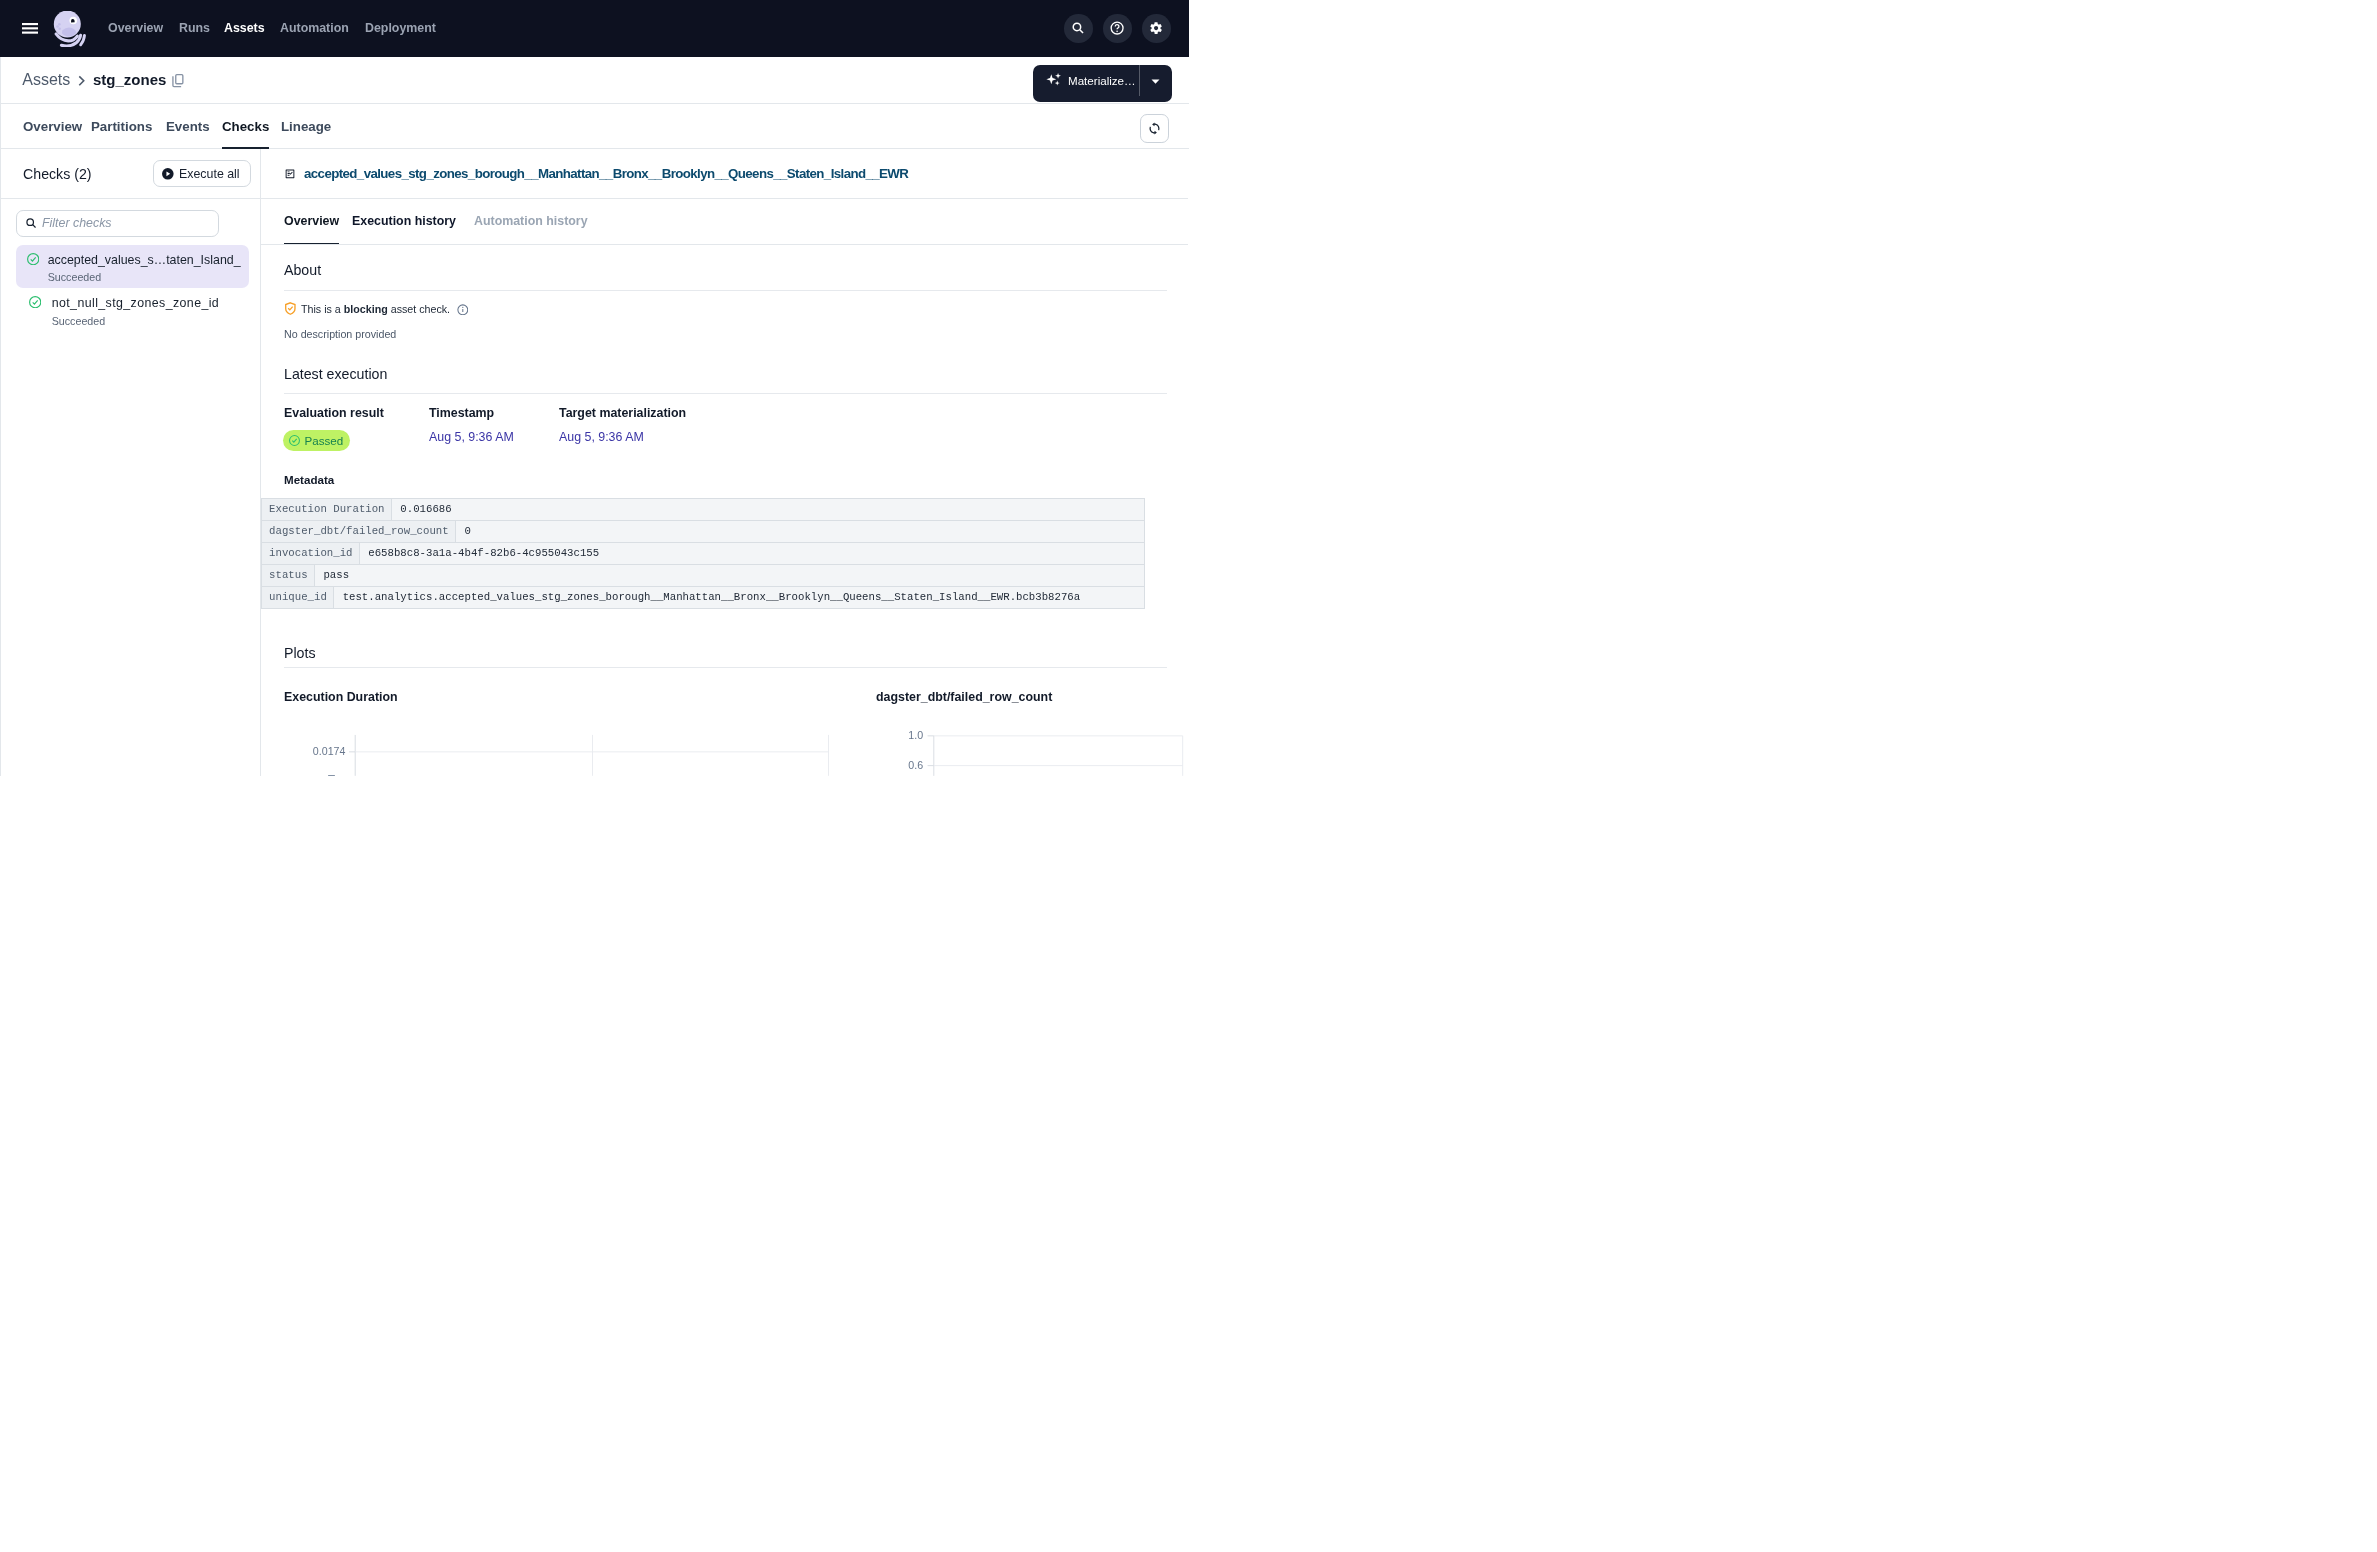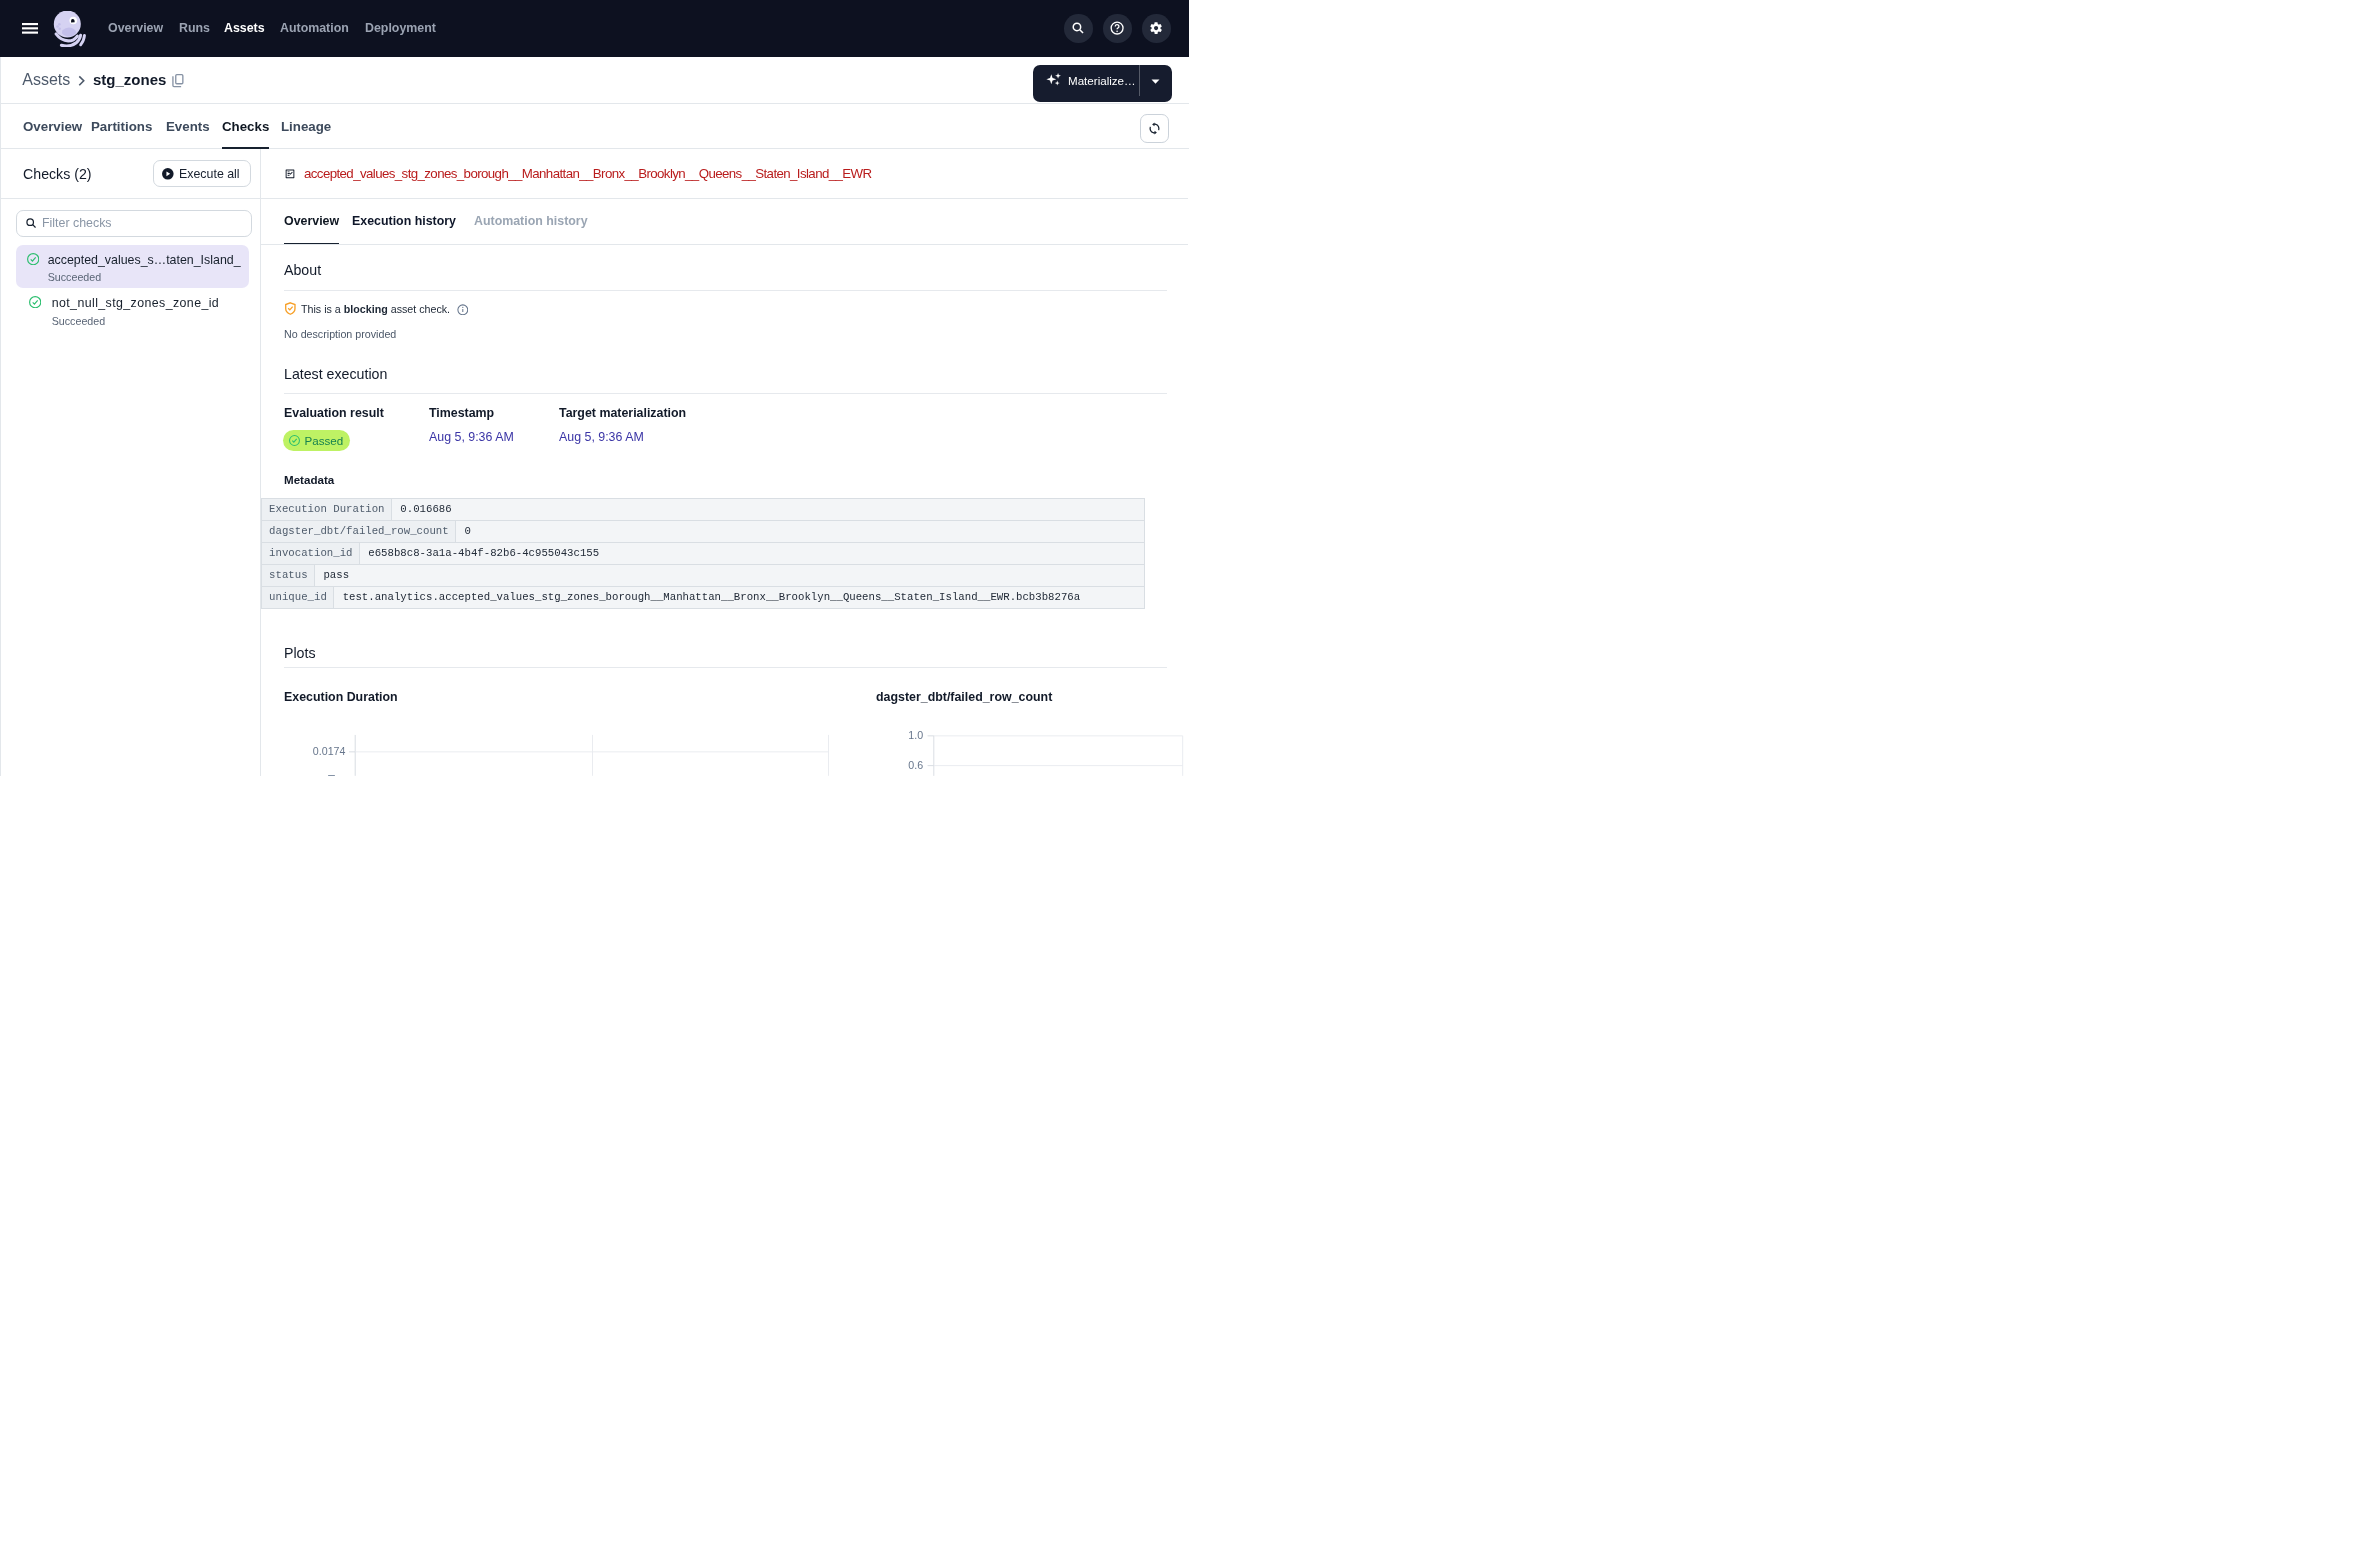--- a/index.html
+++ b/index.html
@@ -26,21 +26,21 @@
   .refresh { position:absolute; left:1139px; top:9.8px; width:28.5px; height:29px; border:0.9px solid #CBD2DA; border-radius:7.1px; background:#fff; }
 
   
   .aside { position:absolute; left:0; top:149px; width:261px; height:627px; border-right:0.9px solid #E3E7EB; border-left:0.9px solid #E3E7EB; }
   .content { position:absolute; left:261px; top:149px; width:927px; height:627px; }
 
   .paneheader { position:absolute; left:0; top:0; width:100%; height:50px; border-bottom:0.9px solid #E3E7EB; }
 
   .btn { border:0.9px solid #D3D9DF; border-radius:7.1px; background:#fff; }
 
-  .filter { position:absolute; left:15px; top:61px; width:236px; height:27px; border:0.9px solid #D3D9DF; border-radius:7.1px; }
+  .filter { position:absolute; left:15px; top:61px; width:203px; height:27px; border:0.9px solid #D3D9DF; border-radius:7.1px;font-style:italic; }
   .filter .ph { position:absolute; left:25px; top:0; height:25px; line-height:25px; font-size:12.4px; color:#8A96A6; }
 
   .check-item { position:absolute; left:14.7px; width:233px; height:43px; border-radius:7.1px; }
   .check-item .t { position:absolute; left:32px; top:8px; font-size:12.4px; color:#17202C; white-space:nowrap; overflow:hidden; max-width:197px; }
   .check-item .s { position:absolute; left:32px; top:26px; font-size:10.7px; color:#5A6576; }
 
   .subtabs { position:absolute; left:0; top:50px; width:100%; height:46px; border-bottom:0.9px solid #E3E7EB; }
   .subtabs .st { position:absolute; top:0; height:45px; line-height:45px; font-size:12.4px; font-weight:bold; }
   .subtabs .st.active { color:#0F1722; border-bottom:1.8px solid #17212F; }
 
@@ -172,21 +172,21 @@
       <span class="t" style="left:36px;top:7.1px;letter-spacing:0.4px;max-width:213px">not_null_stg_zones_zone_id</span>
       <span class="s" style="left:36px">Succeeded</span>
     </div>
   </div>
 
   <div class="content">
     <div class="paneheader">
       <svg style="position:absolute;left:23px;top:19px" width="12" height="11.6" viewBox="0 0 24 24" fill="#121A29">
         <path d="M20 3H4c-.55 0-1 .45-1 1v16c0 .55.45 1 1 1h16c.55 0 1-.45 1-1V4c0-.55-.45-1-1-1zm-1 16H5V5h14v14zM7 7h4v1.8H7zM7 10.6h4v1.8H7zM7 14.2h4V16H7zM17.6 9.2l-1.3-1.3-3.4 3.4-1.5-1.5-1.3 1.3 2.8 2.8z"></path>
       </svg>
-      <span style="position:absolute;left:43px;top:17.3px;white-space:nowrap;font-size:13.3px;font-weight:normal;color:#b91c1c;letter-spacing:-0.6px">accepted_values_stg_zones_borough__Manhattan__Bronx__Brooklyn__Queens__Staten_Island__EWR</span>
+      <span style="position:absolute;left:43px;top:17.3px;white-space:nowrap;font-size:13.3px;font-weight:bold;color:#0c4a6e;letter-spacing:-0.6px">accepted_values_stg_zones_borough__Manhattan__Bronx__Brooklyn__Queens__Staten_Island__EWR</span>
     </div>
     <div class="subtabs">
       <span class="st active" style="left:23px">Overview</span>
       <span class="st" style="left:91px;color:#0f172a">Execution history</span>
       <span class="st" style="left:213px;color:#9AA5B3">Automation history</span>
     </div>
 
     <span class="sechead" style="position:absolute;left:23px;top:113px">About</span>
     <div class="hr" style="left:23px;top:141px"></div>
     <svg style="position:absolute;left:24px;top:153px" width="10.7" height="13" viewBox="0 0 12 14.5" fill="none" stroke="#F7A028" stroke-width="1.5">

